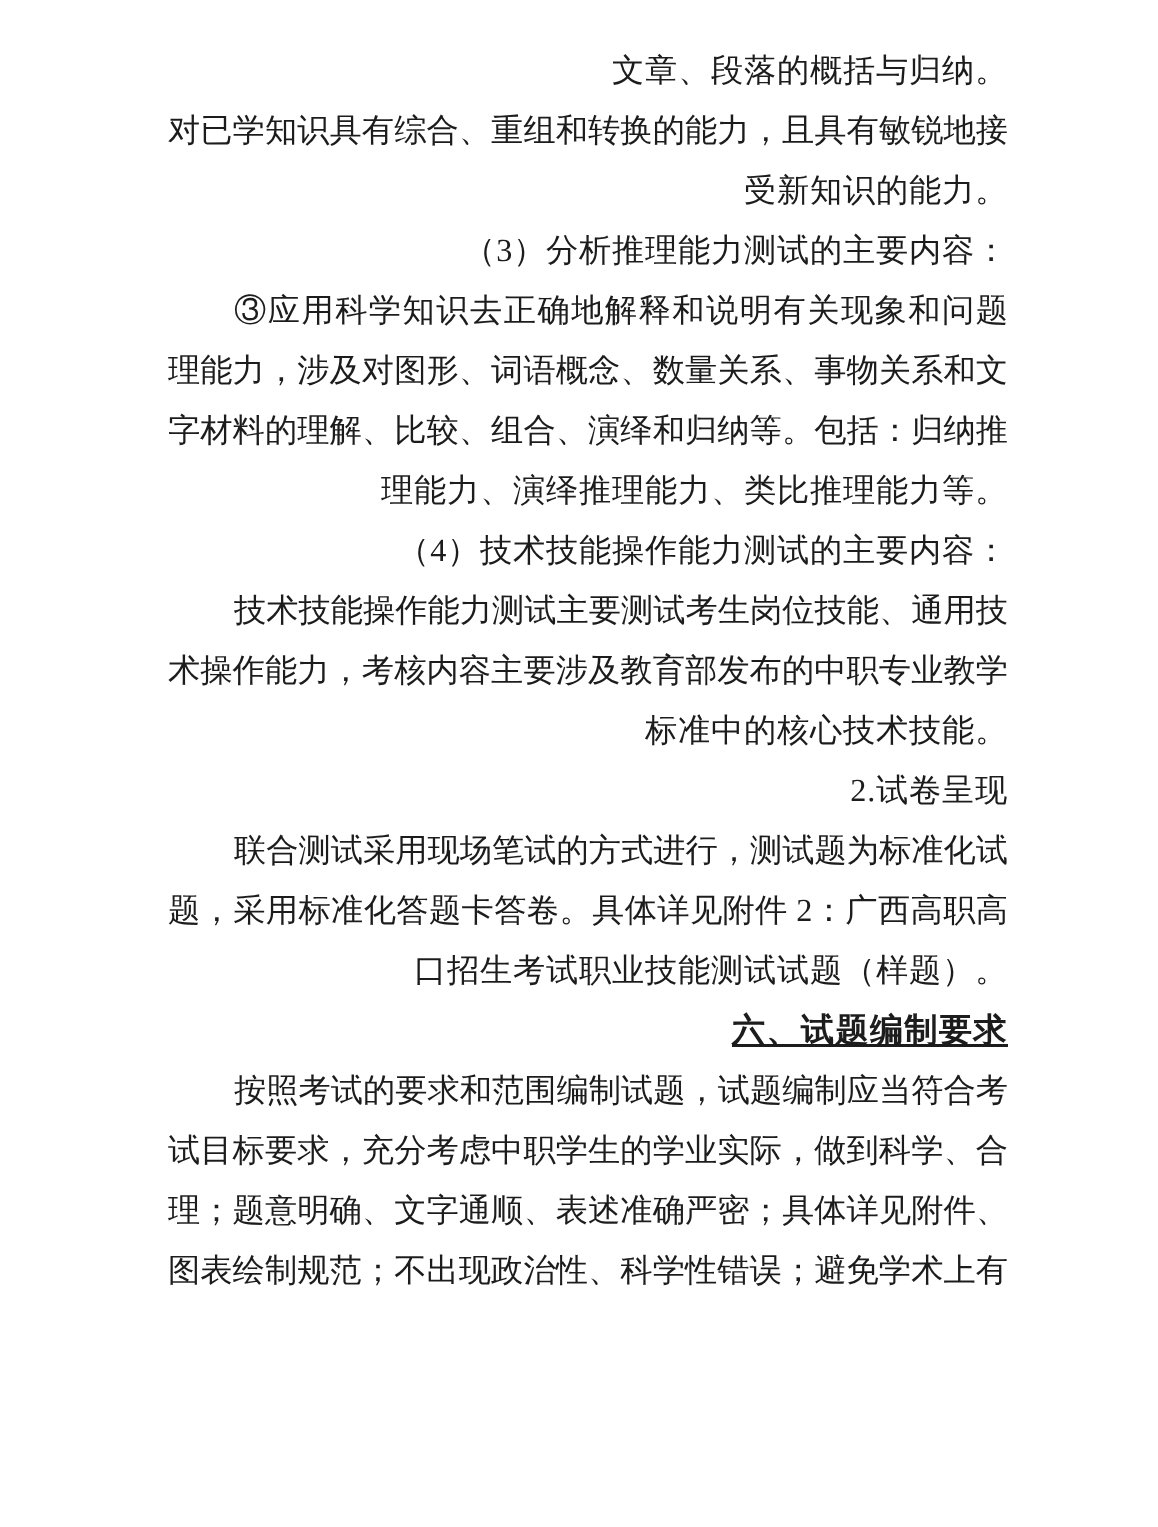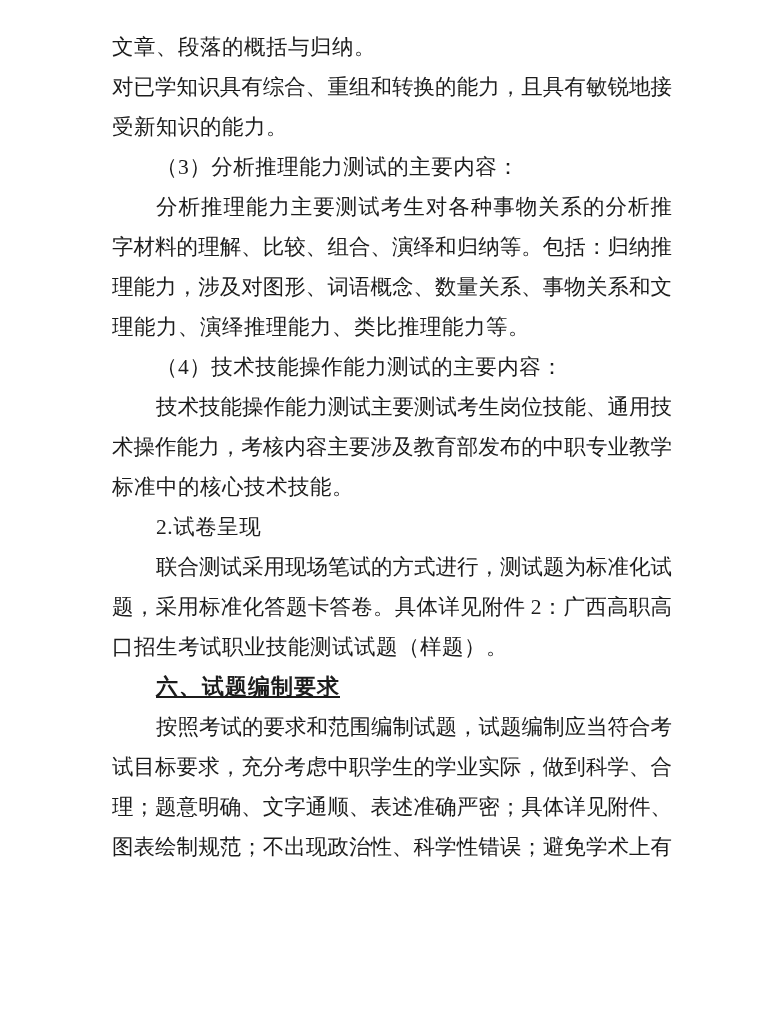--- a/index.html
+++ b/index.html
@@ -20,21 +20,21 @@
     top: 27px;
     width: 560px;
     color: #1c1c1c;
     font-family: "Liberation Serif", "DejaVu Serif", serif;
     font-size: 21.5px;
     line-height: 40px;
   }
   .line {
     height: 40px;
     overflow: hidden;
-    text-align: left;
+    text-align: right;
     letter-spacing: 0.5px;
   }
   .line.justify {
     text-align: justify;
     text-align-last: justify;
     letter-spacing: 0;
   }
   .line.indent {
     padding-left: 44px;
   }
@@ -48,23 +48,23 @@
 </style>
 </head>
 <body>
 
 <div class="page">
   <div class="content">
     <div class="line">文章、段落的概括与归纳。</div>
     <div class="line justify">对已学知识具有综合、重组和转换的能力，且具有敏锐地接</div>
     <div class="line">受新知识的能力。</div>
     <div class="line indent">（3）分析推理能力测试的主要内容：</div>
-    <div class="line indent justify">分析推理能力主要测试考生对各种事物关系的分析推</div>
+    <div class="line indent justify">③应用科学知识去正确地解释和说明有关现象和问题</div>
+    <div class="line justify">理能力，涉及对图形、词语概念、数量关系、事物关系和文</div>
     <div class="line justify">字材料的理解、比较、组合、演绎和归纳等。包括：归纳推</div>
-    <div class="line justify">理能力，涉及对图形、词语概念、数量关系、事物关系和文</div>
     <div class="line">理能力、演绎推理能力、类比推理能力等。</div>
     <div class="line indent">（4）技术技能操作能力测试的主要内容：</div>
     <div class="line indent justify">技术技能操作能力测试主要测试考生岗位技能、通用技</div>
     <div class="line justify">术操作能力，考核内容主要涉及教育部发布的中职专业教学</div>
     <div class="line">标准中的核心技术技能。</div>
     <div class="line indent">2.试卷呈现</div>
     <div class="line indent justify">联合测试采用现场笔试的方式进行，测试题为标准化试</div>
     <div class="line justify">题，采用标准化答题卡答卷。具体详见附件 2：广西高职高</div>
     <div class="line">口招生考试职业技能测试试题（样题）。</div>
     <div class="line indent heading">六、试题编制要求</div>

